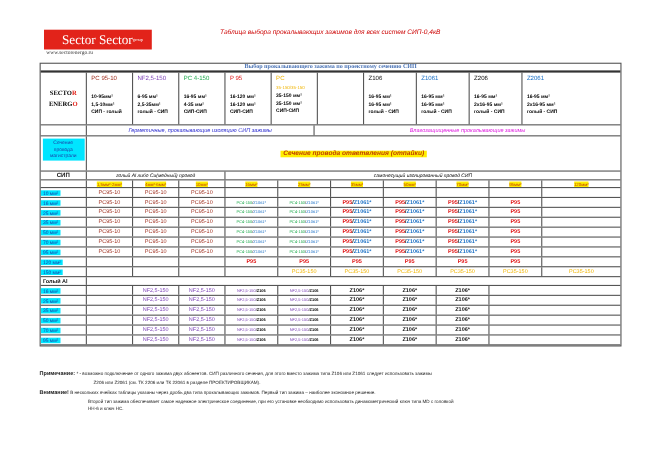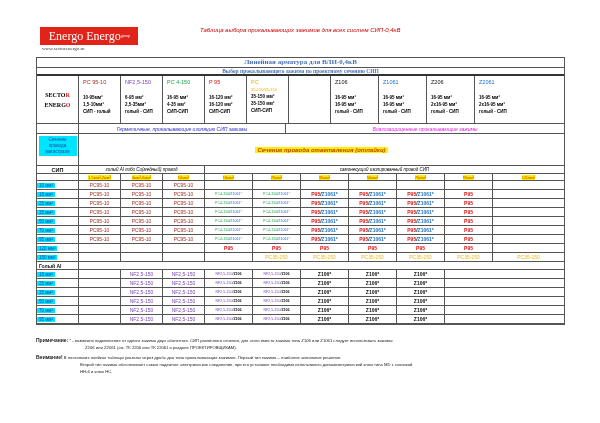--- a/index.html
+++ b/index.html
@@ -29,28 +29,25 @@
   .brown { color:#a03020; }
   .blk { color:#111; font-weight:bold; }
   .orange { color:#f0b400; }
   .magenta { color:#e020e0; }
   .footnote { position:absolute; left:36px; font-size:4.2px; color:#222; }
   .footnote b { font-size:5px; }
 </style>
 </head>
 <body>
 
-<div class="logo"><span>Energo Energo</span><sup>group</sup></div>
+<div class="logo"><span>Sector Sector</span><sup>group</sup></div>
 <div class="site">www.sectorenergo.ru</div>
 <div class="doc-title">Таблица выбора прокалывающих зажимов  для всех систем СИП-0,4кВ</div>
 
 <div class="grid" id="grid">
-  <div class="row t1">
-      <span>Линейная арматура  для ВЛИ-0,4кВ</span>
-    </div>
   <div class="row t2" style="justify-content:center;">
       <span>Выбор прокалывающего зажима по проектному сечению СИП</span>
     </div>
   <div class="row prod" id="prod-row">
     <div class="cell brand" style="width:42px;">
       <div><b>SECTO<span class="r">R</span></b></div>
       <div><b>ENERG<span class="r">O</span></b></div>
     </div>
   <div class="cell" style="width: 42px;">
         <div class="nm brown">PC 95-10</div>

